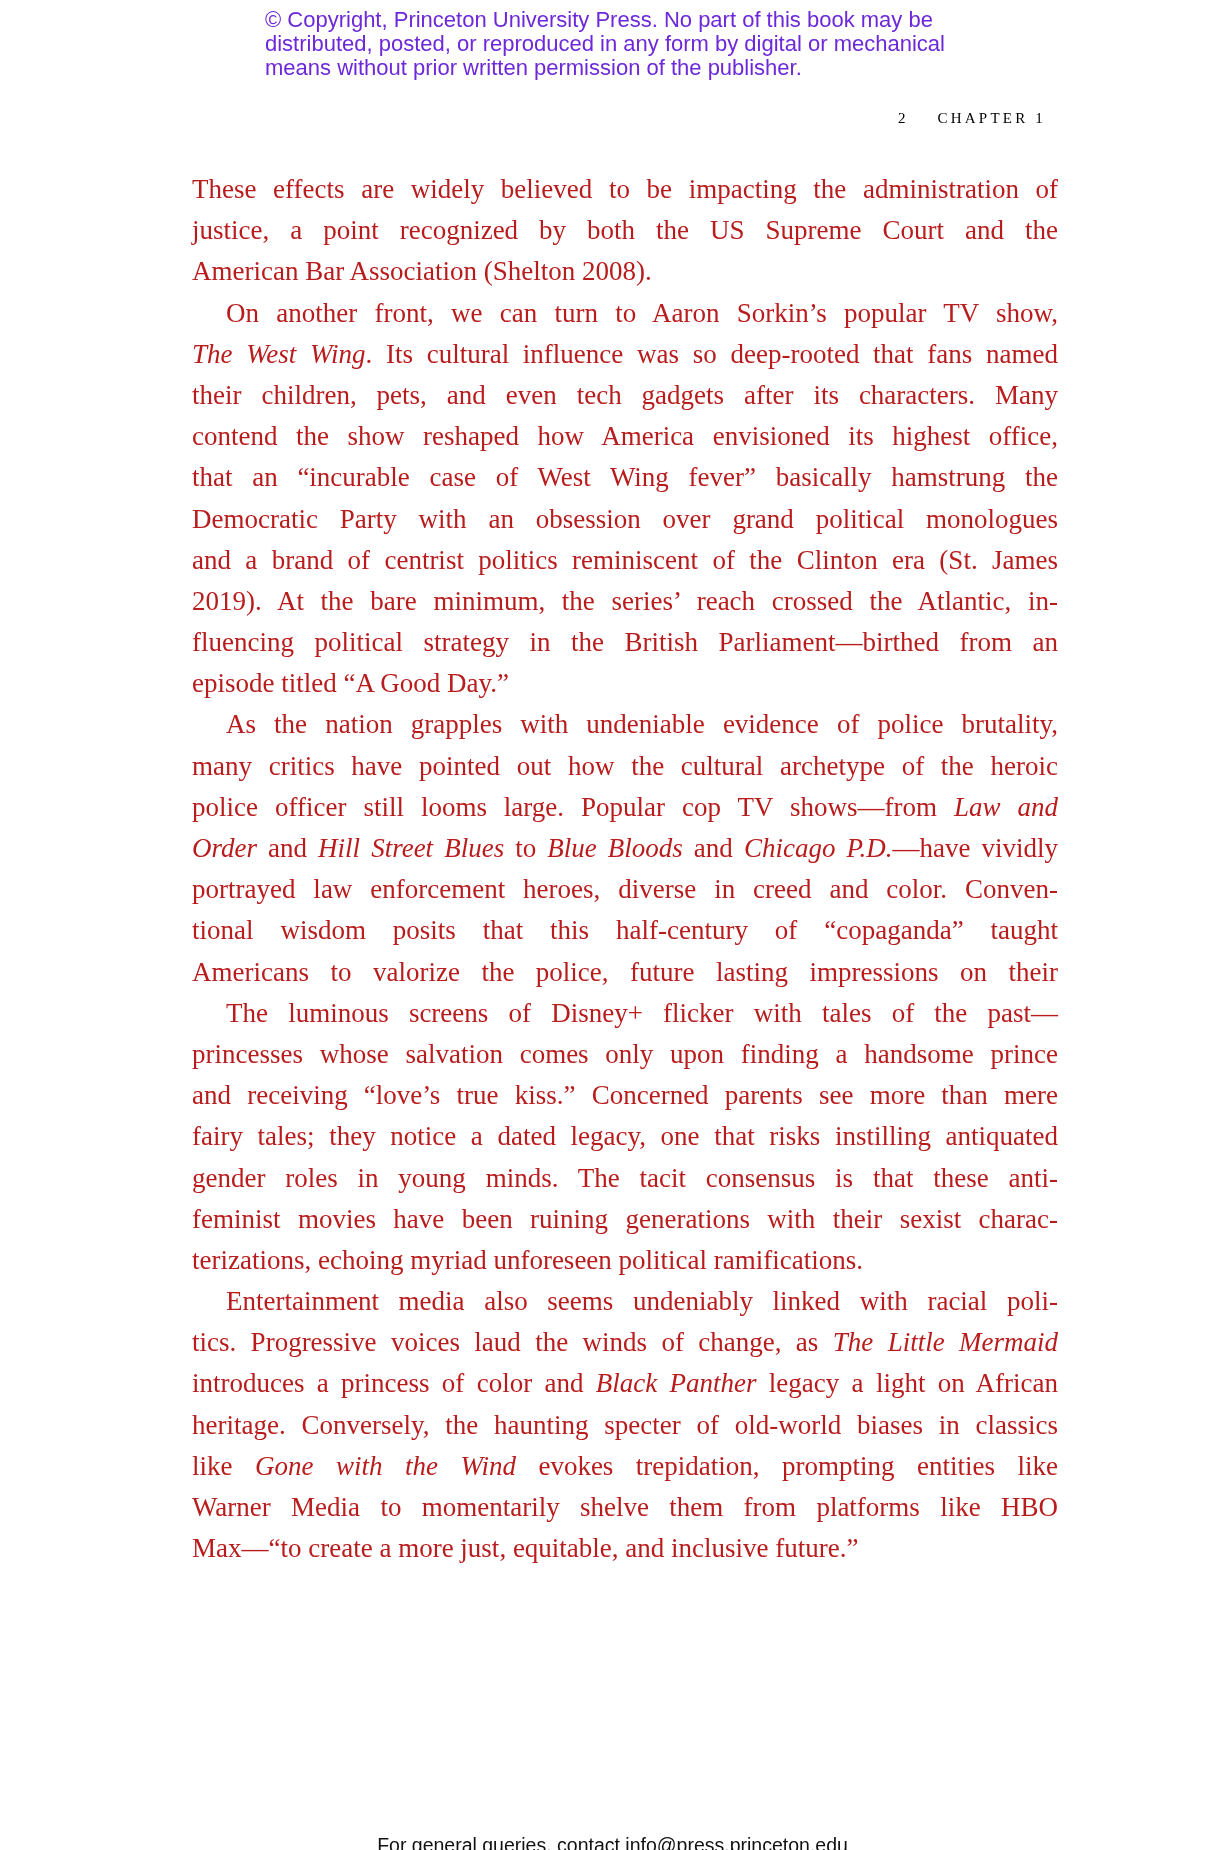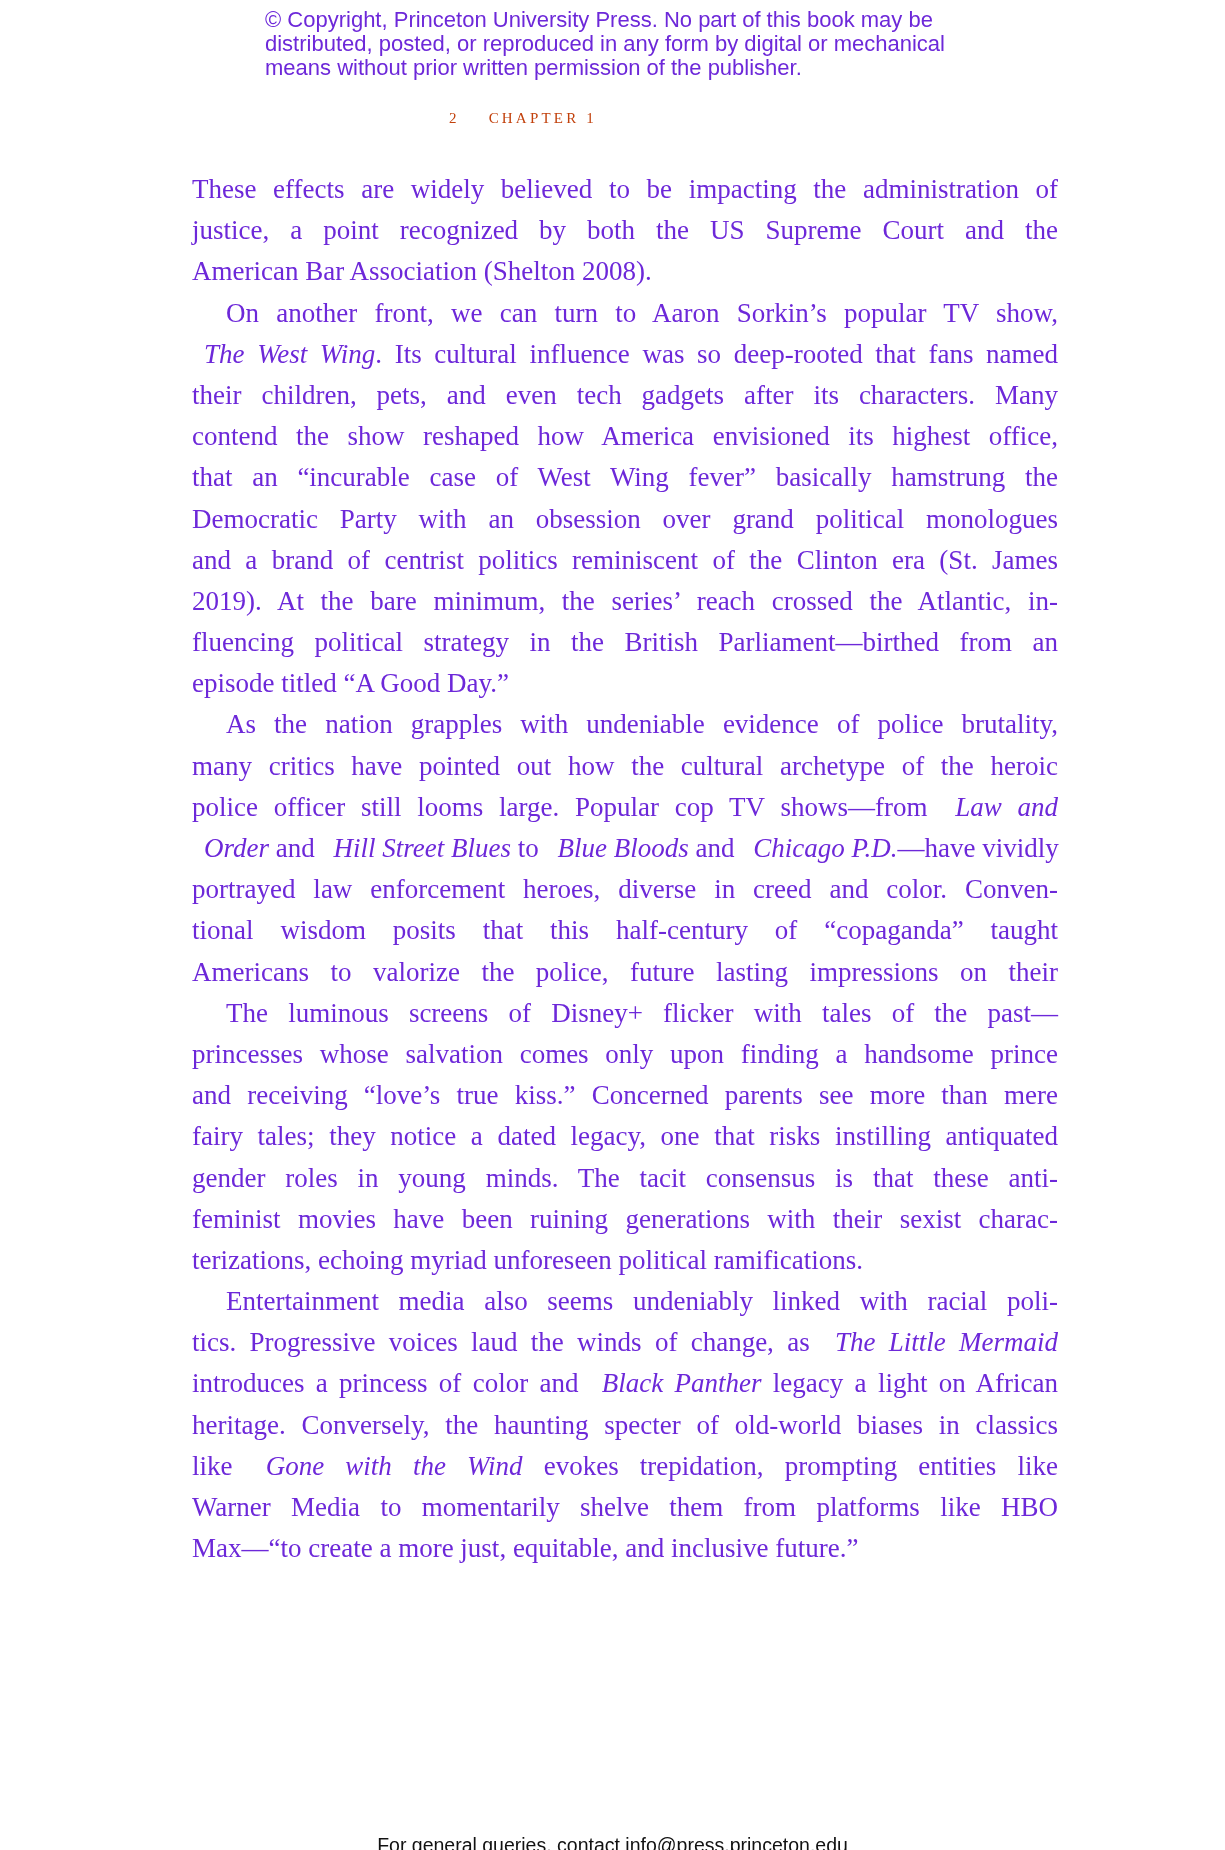--- a/index.html
+++ b/index.html
@@ -4,33 +4,33 @@
 <style>
   html, body { margin: 0; padding: 0; background: #ffffff; }
   body { width: 1225px; height: 1850px; position: relative; overflow: hidden; color: #1a1a1a; }
   .copyright {
     position: absolute; left: 265px; top: 8px; width: 720px;
     font-family: "Liberation Sans", sans-serif; font-size: 22px; line-height: 24px;
     color: #6d28d9;
   }
   .copyright div { white-space: nowrap; }
   .running-head {
-    position: absolute; left: 0; width: 1046px; top: 110px; text-align: center;
-    font-family: "Liberation Serif", serif; font-size: 15px; letter-spacing: 3.2px; color: #c2410c;
+    position: absolute; left: 0; width: 1046px; top: 110px; text-align: right;
+    font-family: "Liberation Serif", serif; font-size: 15px; letter-spacing: 3.2px; color: #000000;
   }
   .running-head .num { margin-right: 22px; }
   .body-text {
     position: absolute; left: 192px; top: 169px; width: 866px;
     font-family: "Liberation Serif", serif; font-size: 27px; line-height: 41.2px;
-    color: #6d28d9;
+    color: #b91c1c;
   }
   .line { white-space: nowrap; text-align: justify; text-align-last: justify; height: 41.2px; }
   .line.last { text-align-last: left; }
   .line.indent { padding-left: 34px; }
-  .line i { font-style: italic; margin-left: 12px; }
+  .line i { font-style: italic; }
   .footer {
     position: absolute; left: 0; width: 1225px; top: 1802px; text-align: center;
     font-family: "Liberation Sans", sans-serif; font-size: 19.5px; color: #111; margin-top: 32px;
   }
 </style>
 </head>
 <body>
 
 <div class="copyright">
   <div>© Copyright, Princeton University Press. No part of this book may be</div>

